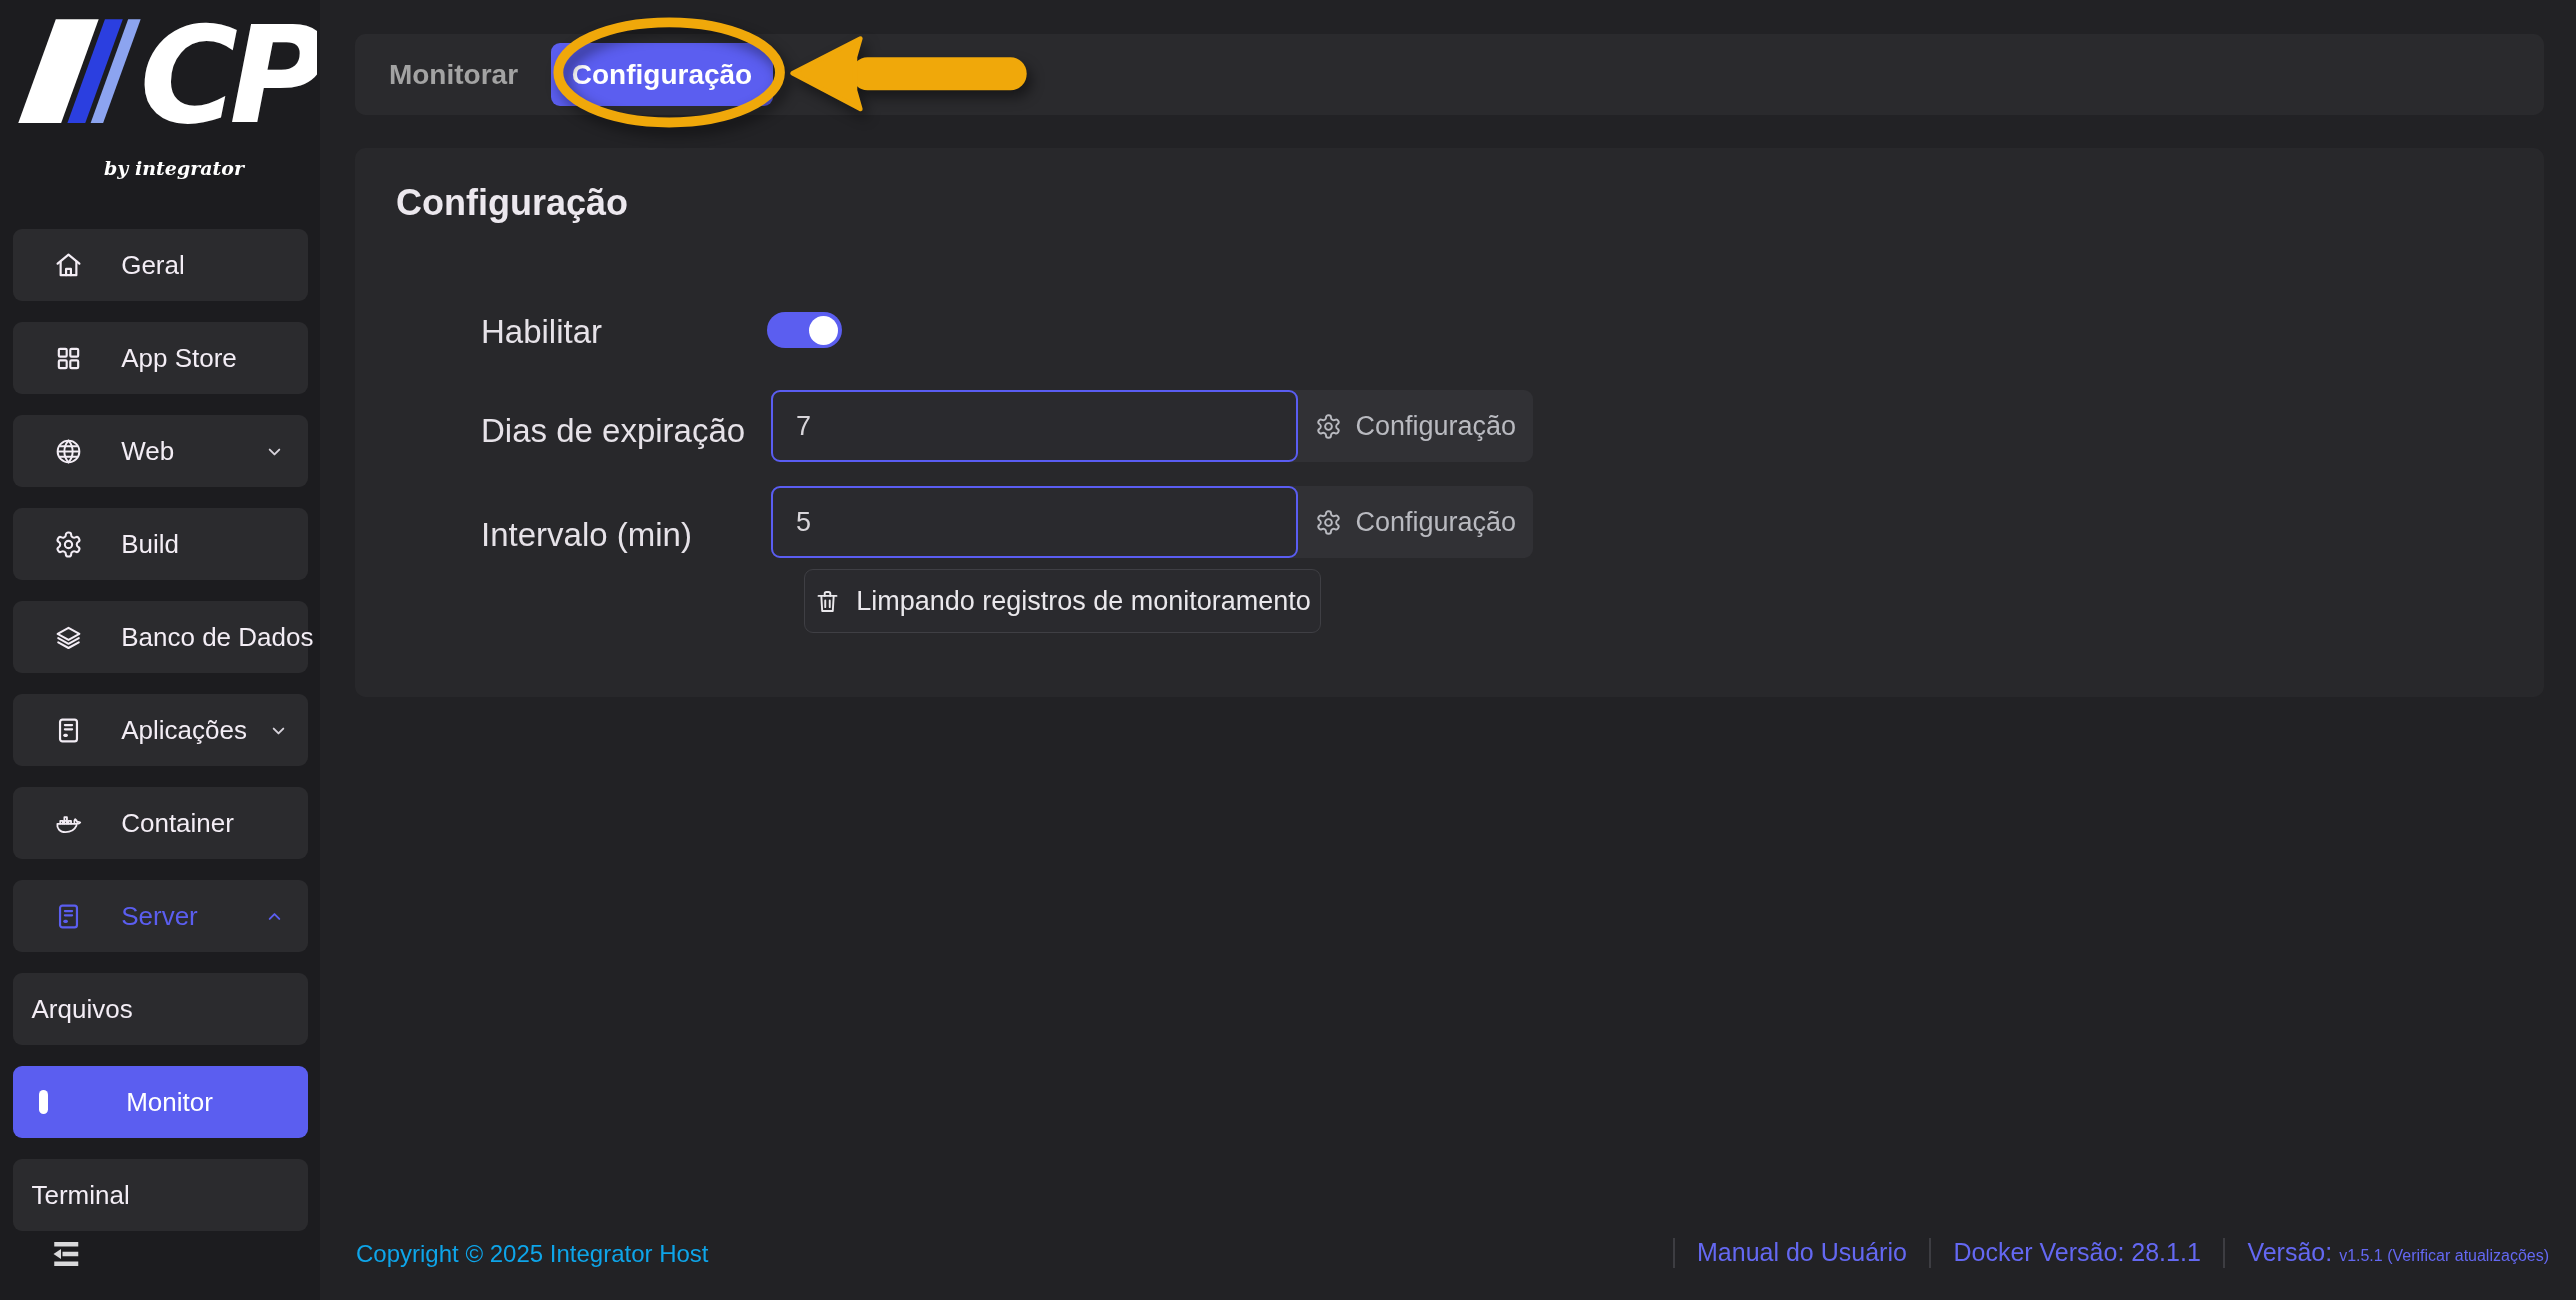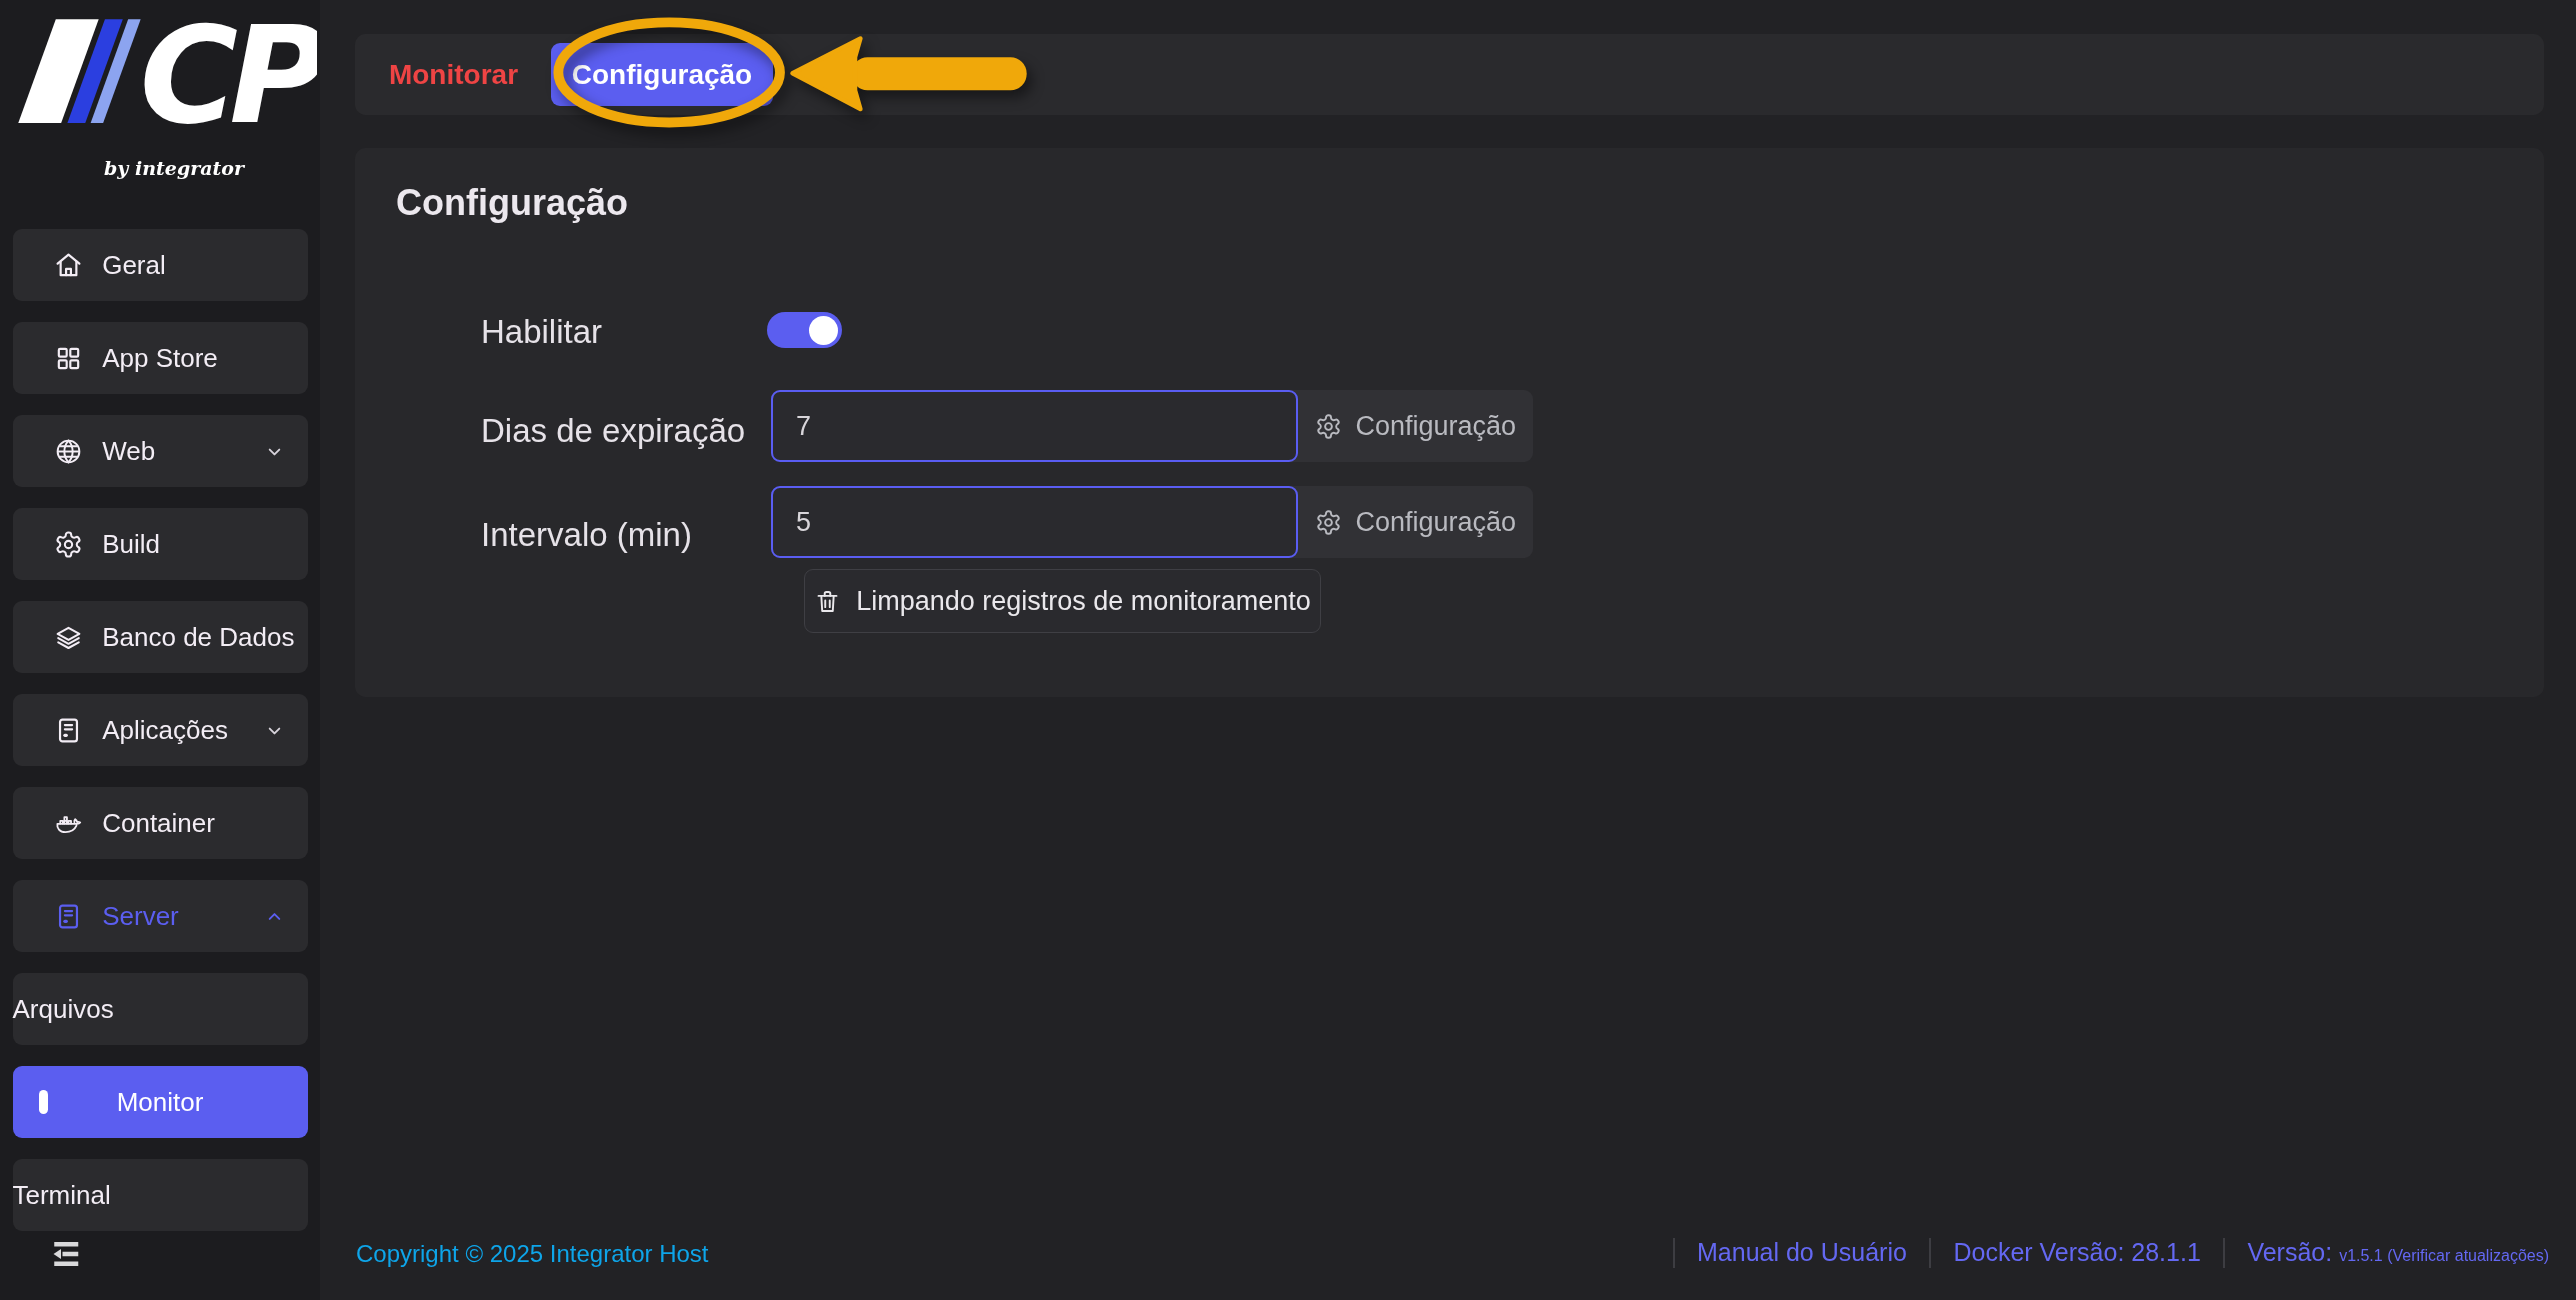--- a/index.html
+++ b/index.html
@@ -9,40 +9,40 @@
 
   
   .sidebar { position:absolute; left:0; top:0; width:320px; height:1301px; background:#1c1c1f; }
   .logo-wrap { position:absolute; left:9px; top:14.3px; width:308px; height:134px; }
   .tagline { position:absolute; left:89px; top:143px; width:152px; text-align:center;
              font-family:"DejaVu Serif", serif; font-style:italic; font-weight:bold;
              font-size:19px; color:#ffffff; }
   .side-item { position:absolute; left:12.5px; width:295px; height:72px; background:#2b2b2e;
                border-radius:9px; display:flex; align-items:center; padding:0 21.5px 0 41px;
                gap:19.7px; cursor:pointer; }
-  .side-item .si-label { font-size:26px; color:#f3edf5; white-space:nowrap; }
+  .side-item .si-label { font-size:26px; color:#f3edf5; white-space:nowrap;margin-left:19px; }
   .side-item .si-icon { width:29px; height:29px; color:#f3edf5; flex:0 0 29px; }
   .side-item .si-icon svg { width:29px; height:29px; display:block; }
   .side-item .chev { margin-left:auto; width:23px; height:23px; color:#d6d2da; }
   .side-item .chev svg { width:23px; height:23px; display:block; }
   .side-item.accent .si-label, .side-item.accent .si-icon, .side-item.accent .chev { color:#5b5ef0; }
   .side-item.sub { justify-content:flex-start; padding:0; }
   .side-item.active { background:#5b5ef0; justify-content:center; padding:0; }
   .side-item.active .si-label { color:#ffffff; }
   .active-pill { position:absolute; left:26px; top:50%; transform:translateY(-50%);
                  width:9px; height:24px; border-radius:5.4px; background:#ffffff; }
   .collapse-btn { position:absolute; left:45px; top:1236px; width:45px; height:39px; cursor:pointer; color:#d9d9db; }
   .collapse-btn svg { width:41px; height:36px; display:block; }
 
   
   .tabstrip { position:absolute; left:355px; top:34px; width:2189px; height:81px;
               background:#2a2a2d; border-radius:10.7px; }
   .tab-inactive { position:absolute; left:0; top:0; width:197px; height:81px; display:flex;
                   align-items:center; justify-content:center; font-size:28px; font-weight:600;
-                  color:#ef4444; cursor:pointer; }
+                  color:#a3a3a3; cursor:pointer; }
   .tab-active { position:absolute; left:196px; top:9px; width:222px; height:63px;
                 background:#5b5ef0; border-radius:9px; display:flex; align-items:center;
                 justify-content:center; font-size:28px; font-weight:600; color:#ffffff; cursor:pointer; }
   .annotation { position:absolute; left:519px; top:0; width:572px; height:152px; z-index:5;
                 filter:drop-shadow(5.4px 7.2px 6.3px rgba(0,0,0,0.45)); pointer-events:none; }
 
   
   .card { position:absolute; left:355px; top:148px; width:2189px; height:549px;
           background:#28282b; border-radius:10.7px; }
   .card-title { position:absolute; left:41px; top:34px; font-size:36px; font-weight:bold; color:#ece8ee; }

